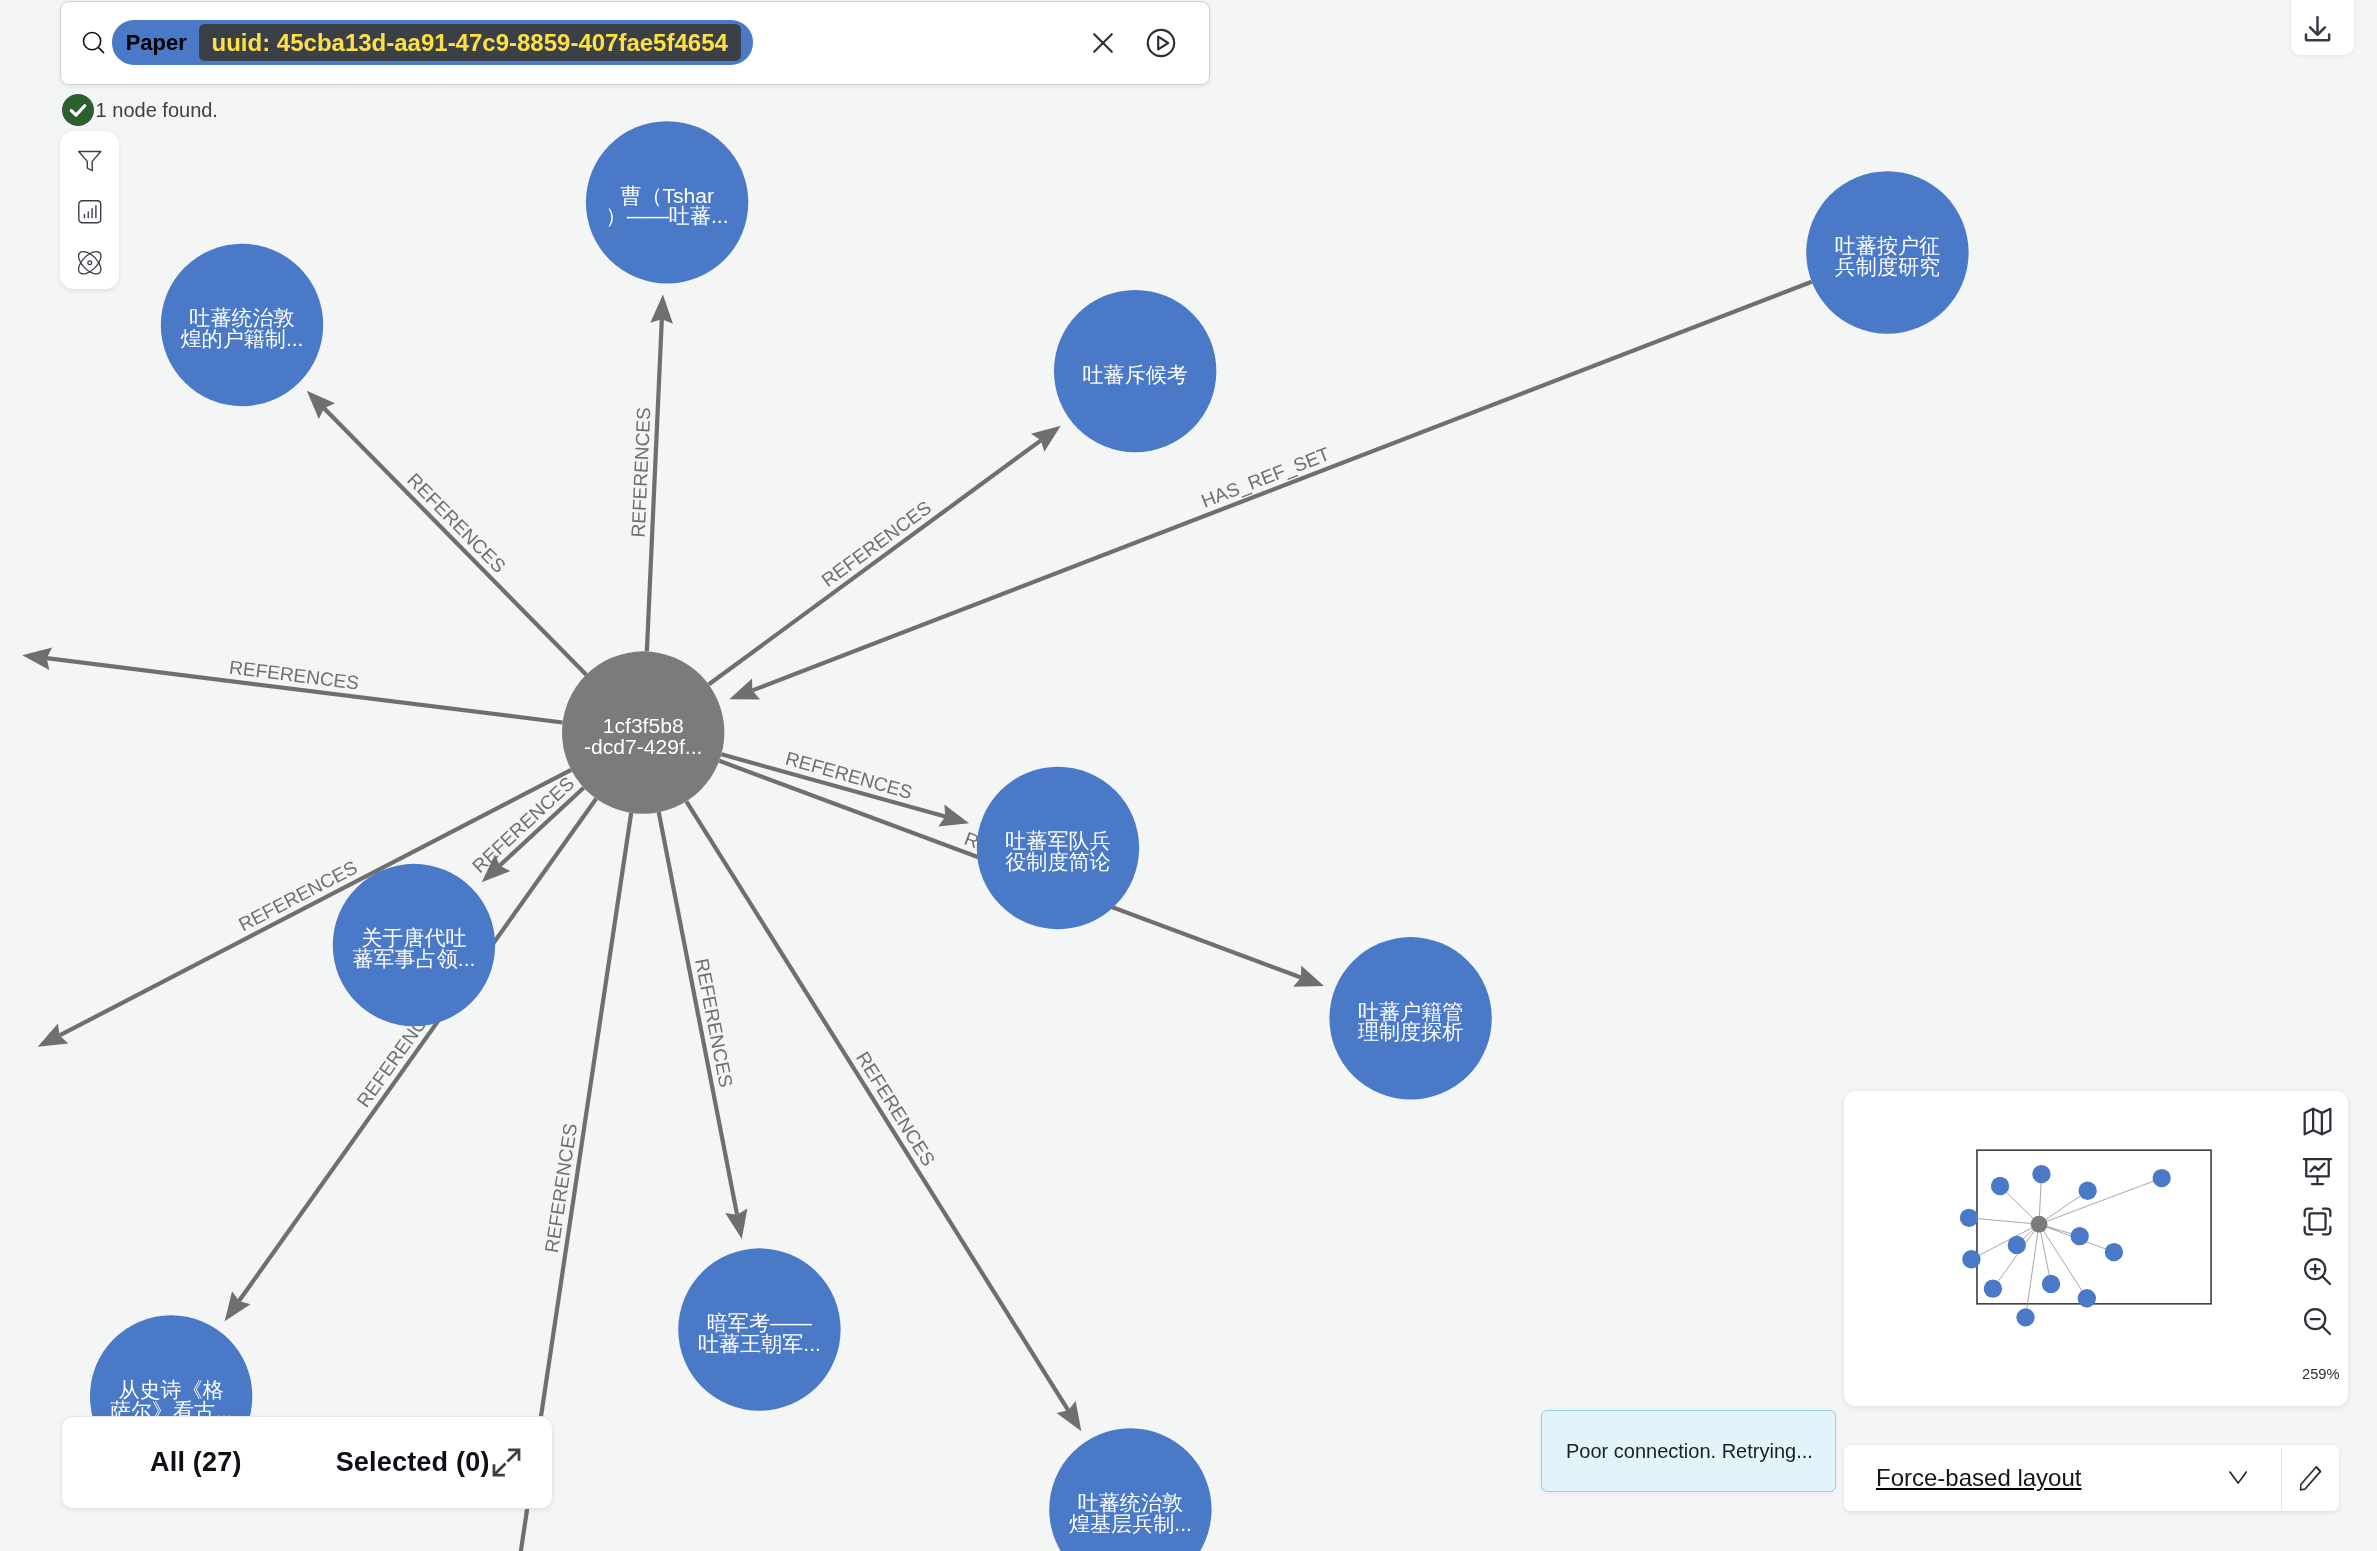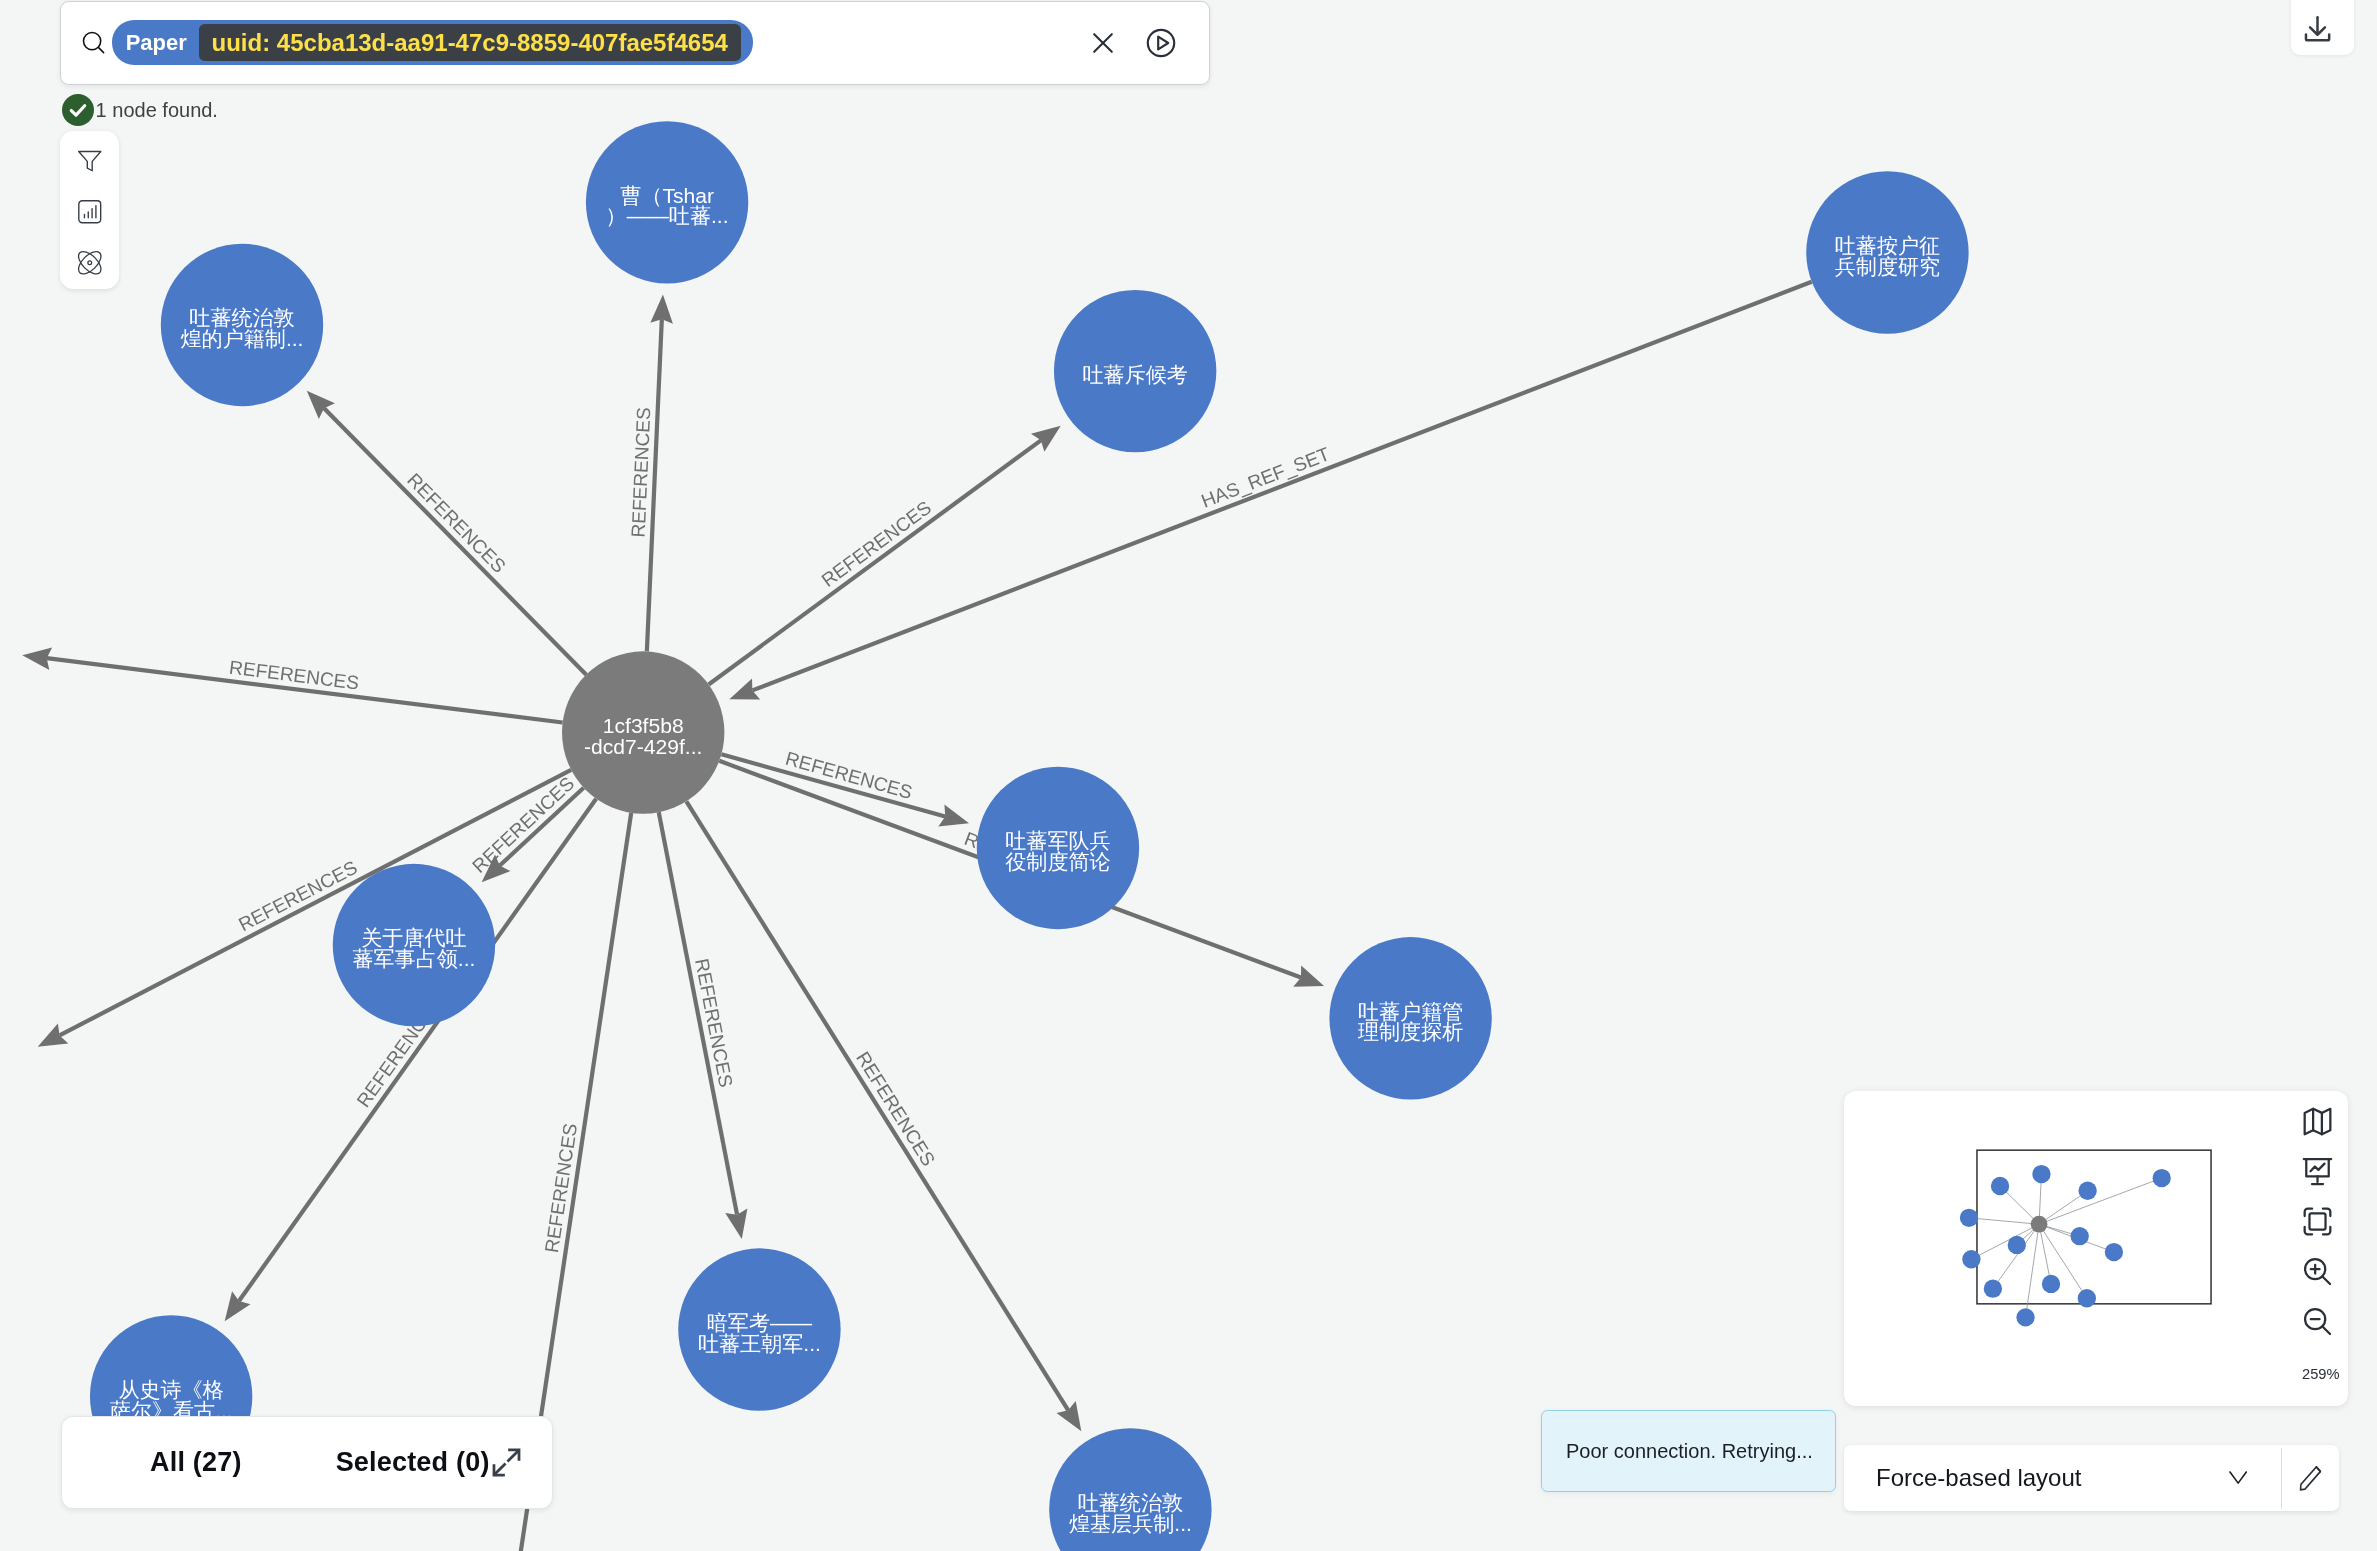--- a/index.html
+++ b/index.html
@@ -9,21 +9,21 @@
   svg.graph{position:absolute;left:0;top:0;width:2377px;height:1551px;display:block;}
 
   
   .searchbar{position:absolute;left:60px;top:0.8px;width:1150px;height:84px;
     background:#fff;border:0.8px solid #cfd1d4;border-radius:8.8px;
     box-shadow:0 1.6px 4.8px rgba(0,0,0,.07);display:flex;align-items:center;
     box-sizing:border-box;padding:0 16px;}
   .searchbar .s-icon{width:24px;height:24px;flex:0 0 24px;margin-left:4.8px;display:flex;align-items:center;}
   .chip{display:flex;align-items:center;margin-left:6.4px;height:45px;
     background:#4a7ac7;border-radius:22px;padding-left:13.5px;padding-right:12.7px;}
-  .chip .lbl{color:#ffffff;font-weight:bold;font-size:22px;letter-spacing:0;}
+  .chip .lbl{color:#000000;font-weight:bold;font-size:22px;letter-spacing:0;}
   .chip .val{margin-left:12px;background:#3b4046;color:#fde047;font-weight:bold;
     font-size:24px;border-radius:5.6px;padding:4.8px 12.7px 5.6px 12.7px;letter-spacing:0;
     line-height:27px;}
   .sb-spacer{flex:1 1 auto;}
   .sb-btn{width:43px;height:43px;display:flex;align-items:center;justify-content:center;cursor:pointer;}
   .sb-btn.clear{margin-right:15px;margin-left:15px;}
   .sb-btn.run{margin-right:10.4px;}
 
   
   .status{position:absolute;left:62px;top:94px;display:flex;align-items:center;}
@@ -52,21 +52,21 @@
 
   
   .toast{position:absolute;left:1541px;top:1410px;width:295px;height:82px;
     background:#e2f4fa;border:1.3px solid #8fd2e4;border-radius:6.4px;box-shadow:0 1.6px 4.8px rgba(0,0,0,.05);
     display:flex;align-items:center;box-sizing:border-box;white-space:nowrap;overflow:hidden;}
   .toast .tx{font-size:20px;color:#1b1f24;margin-left:24px;}
 
   
   .layoutsel{position:absolute;left:1844px;top:1445px;width:495px;height:66px;background:#fff;
     border-radius:7.2px;box-shadow:0 1.6px 4.8px rgba(0,0,0,.09);display:flex;align-items:center;
-    box-sizing:border-box;}
+    box-sizing:border-box;text-decoration:underline;}
   .layoutsel .val{font-size:24px;color:#14181d;margin-left:32px;}
   .layoutsel .chev{margin-left:auto;width:18.3px;height:18.3px;margin-right:34px;cursor:pointer;
     display:flex;align-items:center;}
   .layoutsel .divider{width:0.8px;height:61px;background:#dcdee0;}
   .layoutsel .pencil{width:25px;height:29px;margin:0 16px;cursor:pointer;display:flex;align-items:center;}
 
   
   .minimap{position:absolute;left:1844px;top:1091px;width:504px;height:315px;
     background:#fff;border-radius:12px;box-shadow:0 1.6px 7.2px rgba(0,0,0,.09);}
   .tools{position:absolute;left:2290px;top:1104px;width:54px;

